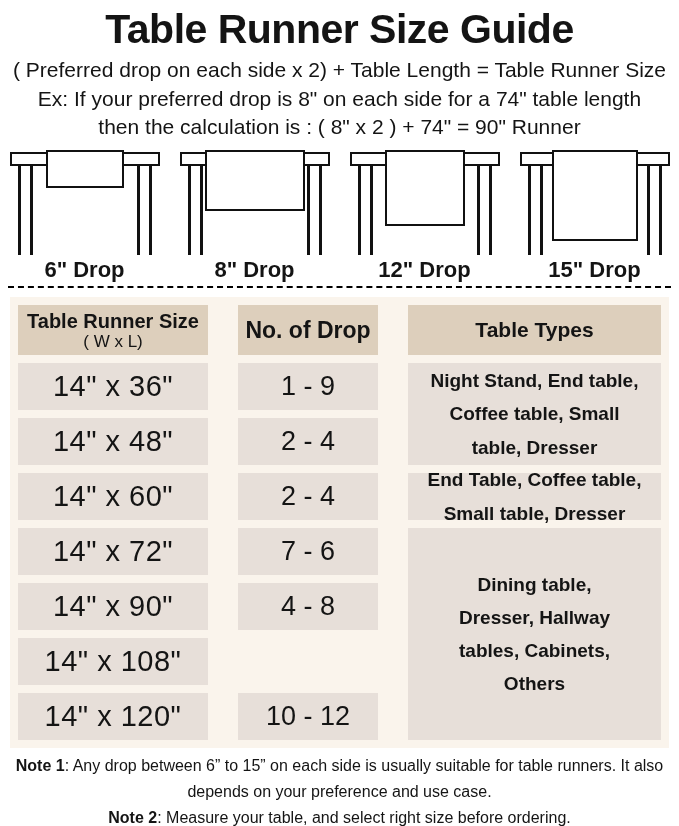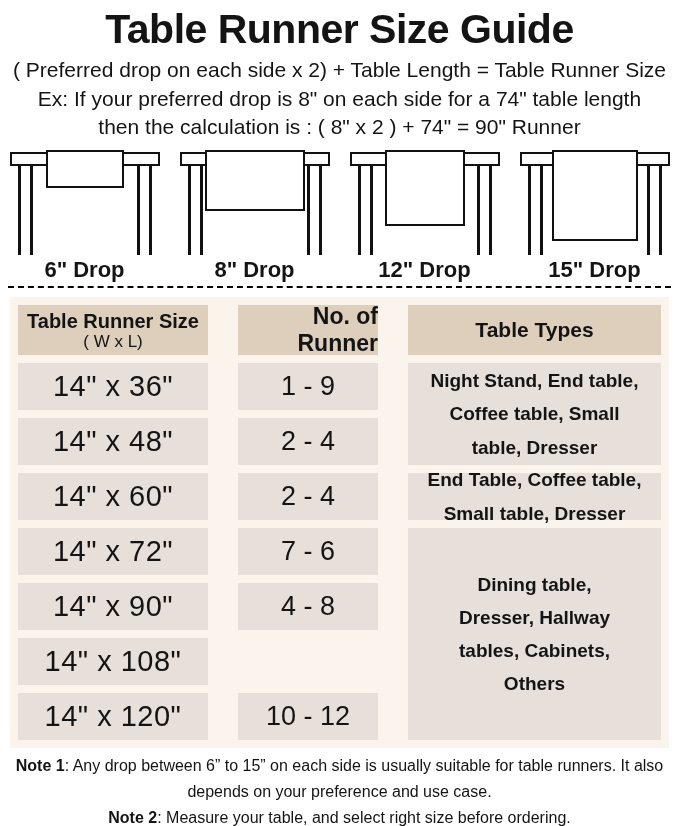--- a/index.html
+++ b/index.html
@@ -196,21 +196,21 @@
 
 <div class="dashed-divider"></div>
 
 <div class="panel">
   <div class="sizes-grid">
 
     <div class="hcell" style="grid-area:1/1">
       <div class="h-main">Table Runner Size</div>
       <div class="h-sub">( W x L)</div>
     </div>
-    <div class="hcell seats-h" style="grid-area:1/2">No. of Runner</div>
+    <div class="hcell seats-h" style="grid-area:1/2">No. of Drop</div>
     <div class="hcell types-h" style="grid-area:1/3">Table Types</div>
 
     <div class="cell size" style="grid-area:2/1">14" x 36"</div>
     <div class="cell size" style="grid-area:3/1">14" x 48"</div>
     <div class="cell size" style="grid-area:4/1">14" x 60"</div>
     <div class="cell size" style="grid-area:5/1">14" x 72"</div>
     <div class="cell size" style="grid-area:6/1">14" x 90"</div>
     <div class="cell size" style="grid-area:7/1">14" x 108"</div>
     <div class="cell size" style="grid-area:8/1">14" x 120"</div>
 

